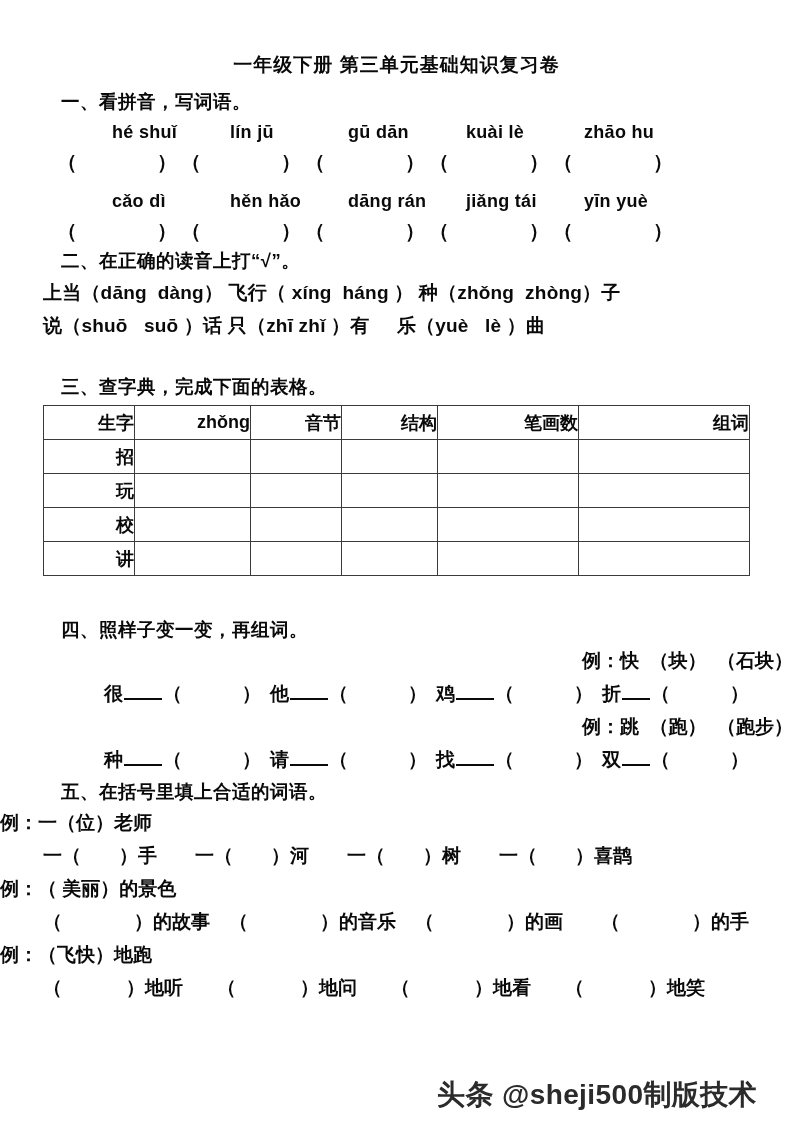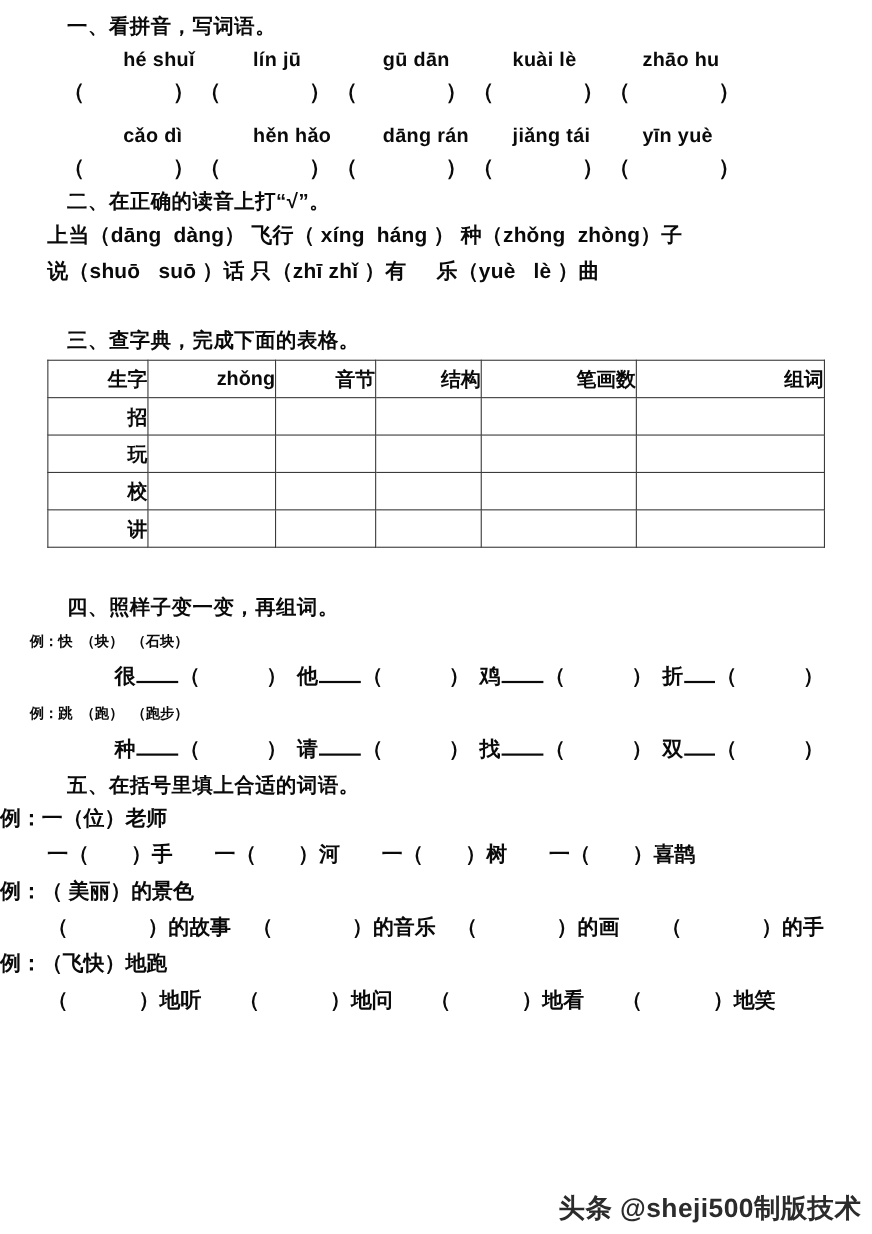--- a/index.html
+++ b/index.html
@@ -103,24 +103,25 @@
   .c1 { width: 90px; }
   .c2 { width: 115px; }
   .c3 { width: 90px; }
   .c4 { width: 95px; }
   .c5 { width: 140px; }
   .c6 { width: 170px; }
 
   
   .ex-line {
     padding-left: 27px;
-    font-size: 13px;
+    font-size: 19px;
     font-weight: 700;
     line-height: 32px;
     white-space: pre;
+    text-align: right;
   }
   .blank-row {
     display: flex;
     padding-left: 104px;
     font-size: 19px;
     font-weight: 700;
     line-height: 34px;
   }
   .blank-row .bcell {
     flex: 0 0 166px;
@@ -171,34 +172,35 @@
   .s5-row.yi .spc { width: 38px; }
   .s5-row.de .spc { width: 72px; }
   .s5-row.di .spc { width: 64px; }
 
   .spacer-sm { height: 9px; }
   .spacer-lg { height: 30px; }
 
   
   .watermark {
     position: absolute;
-    right: 10px;
+    right: 36px;
     bottom: 8px;
-    font-size: 24px;
+    font-size: 28px;
     font-weight: 700;
     color: #2b2b2b;
     letter-spacing: 0.4px;
     white-space: nowrap;
   }
 </style>
 </head>
 <body>
 
 <div class="page">
 
+  <div class="doc-title">一年级下册 第三单元基础知识复习卷</div>
 
   <div class="spacer-sm"></div>
 
   <div class="sec-head">一、看拼音，写词语。</div>
 
   <div class="pinyin-row">
     <span class="py">hé shuǐ</span>
     <span class="py">lín jū</span>
     <span class="py">gū dān</span>
     <span class="py">kuài lè</span>

